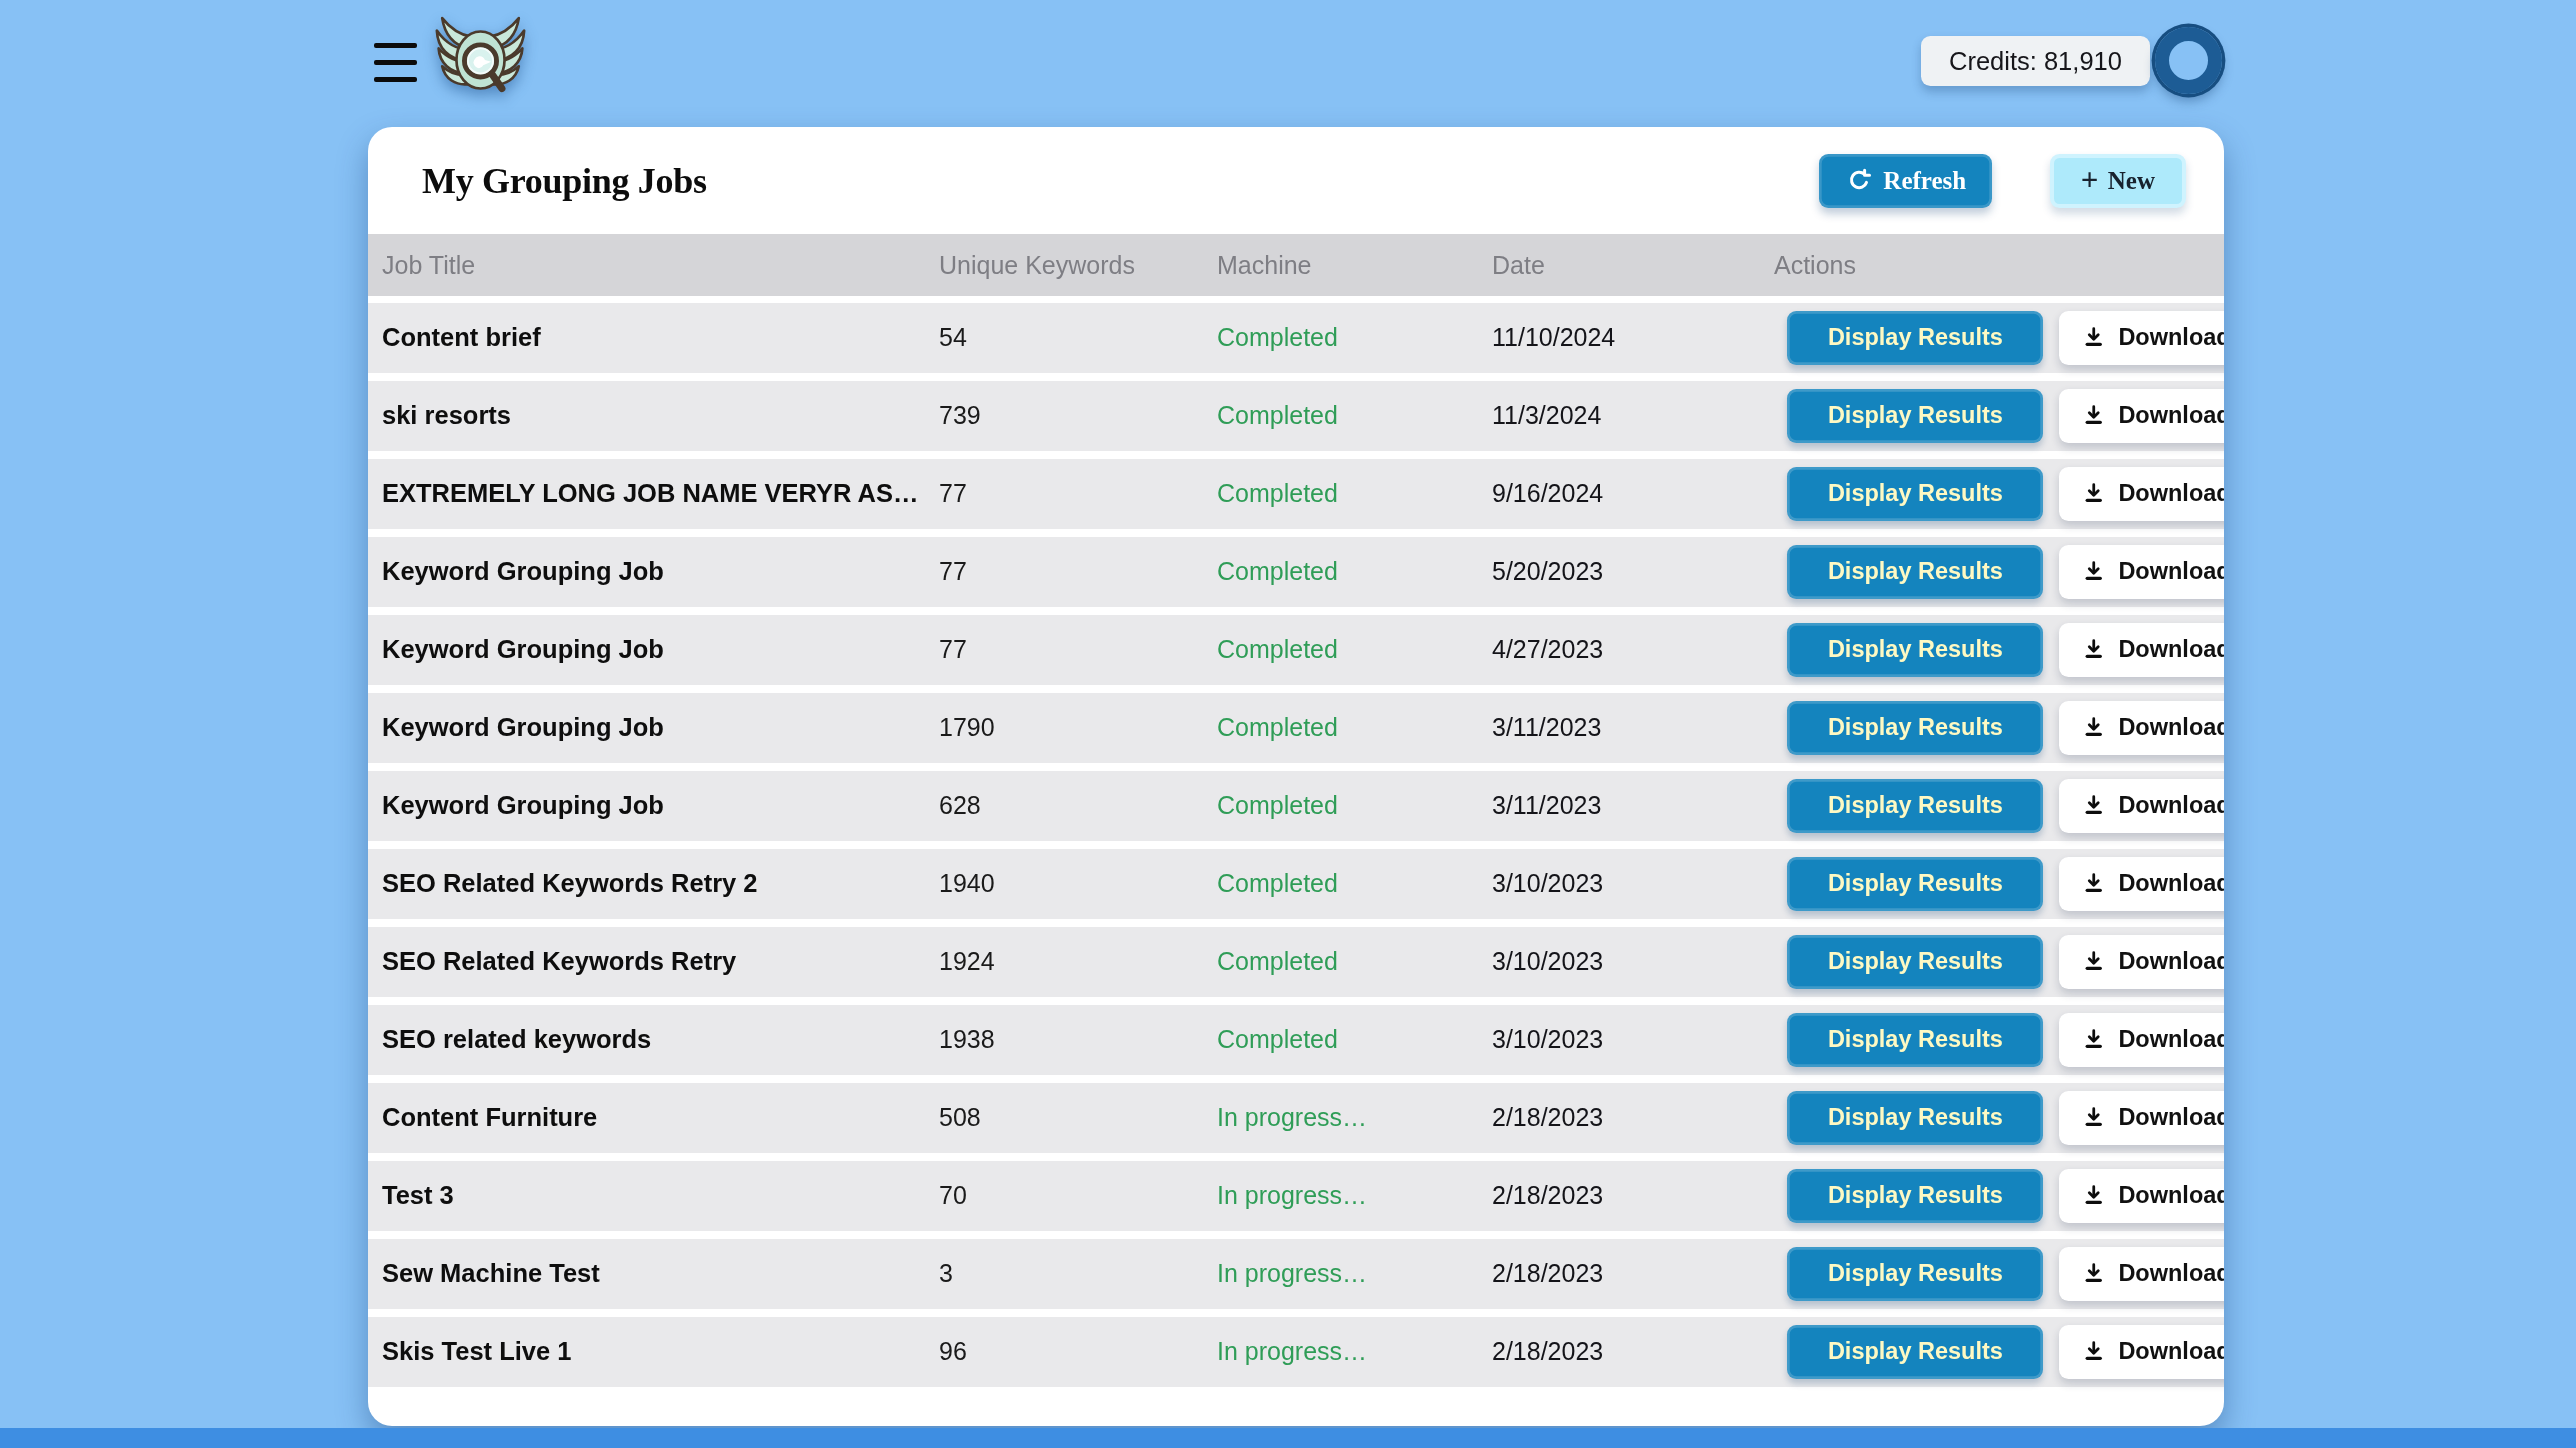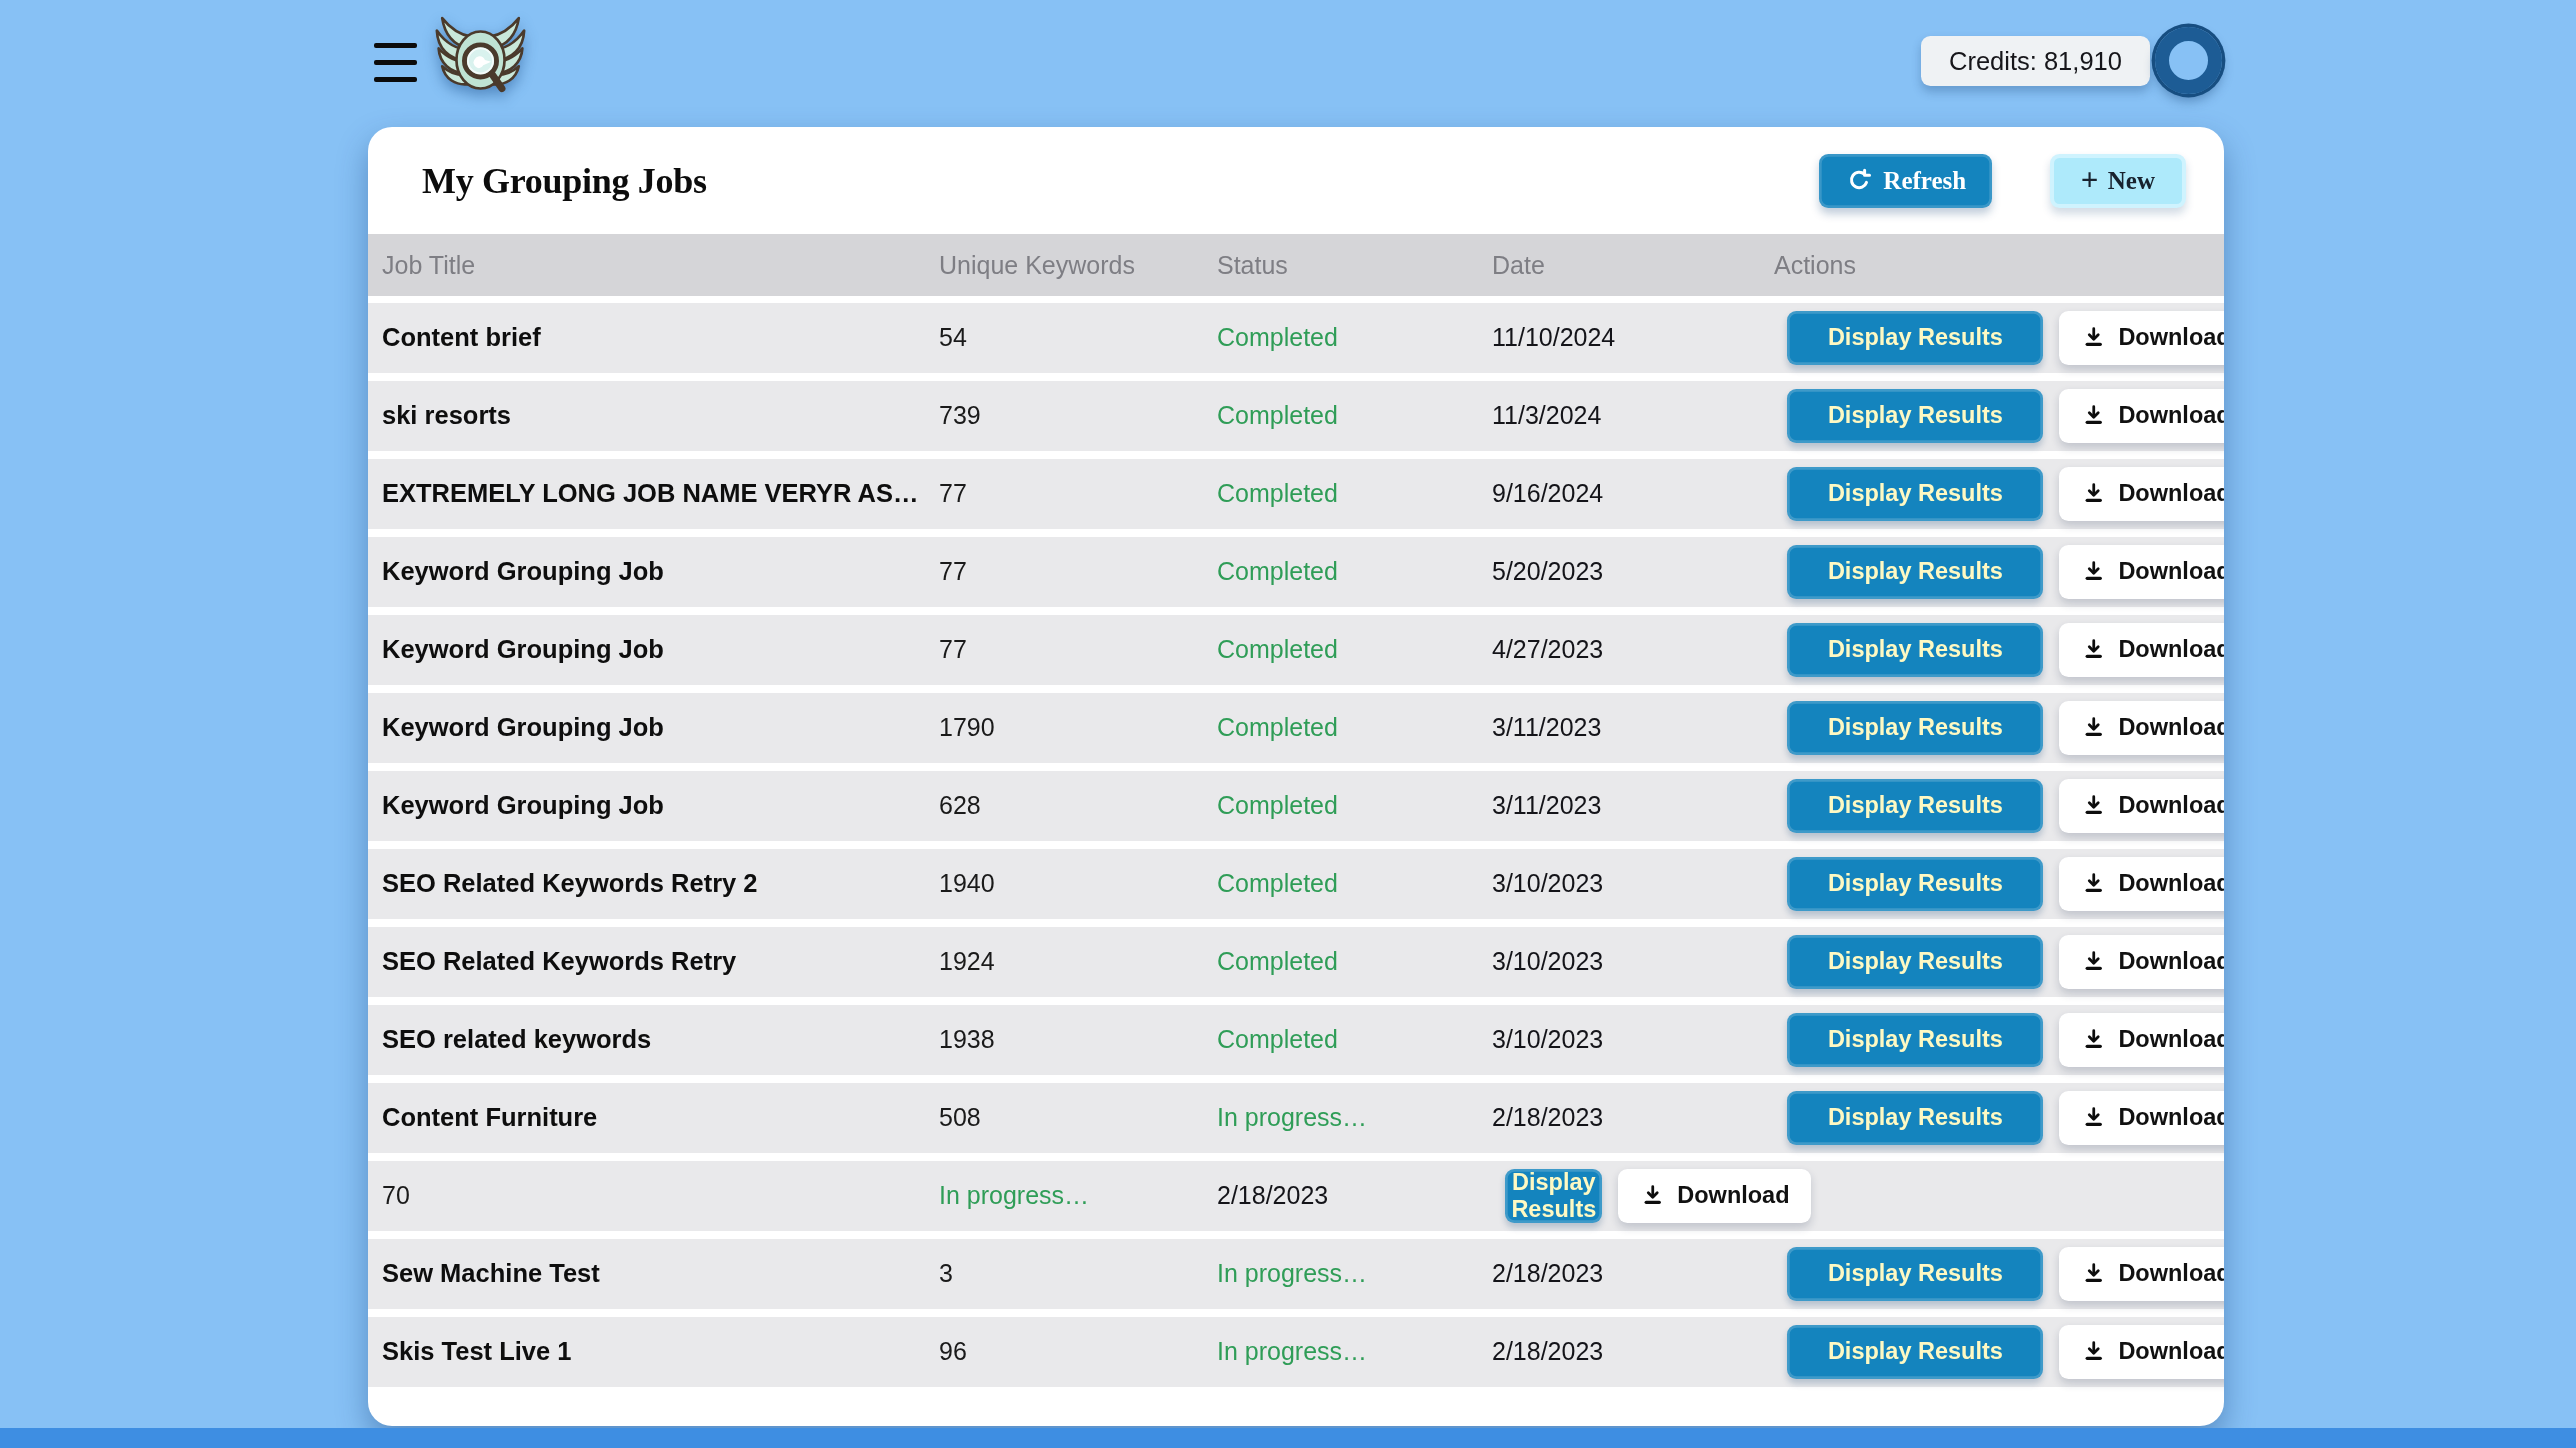--- a/index.html
+++ b/index.html
@@ -113,21 +113,21 @@
       <button class="btn btn-new">
         <span class="plus-glyph">+</span>
         <span>New</span>
       </button>
     </div>
   </div>
 
   <div class="thead">
     <div>Job Title</div>
     <div>Unique Keywords</div>
-    <div>Status</div>
+    <div>Machine</div>
     <div>Date</div>
     <div>Actions</div>
   </div>
 
   <div class="rows" id="rows">
   <div class="trow">
     <div class="cell-title">Content brief</div>
     <div class="cell-kw">54</div>
     <div class="cell-status">Completed</div>
     <div class="cell-date">11/10/2024</div>
@@ -362,20 +362,21 @@
             <path d="M7.8 9.2 12 13.4 16.2 9.2"></path>
             <path d="M5.8 18.2 H18.2" stroke-width="3"></path>
           </svg>
         </span>
         <span>Download</span>
       </button>
     </div>
   </div>
 
   <div class="trow">
+    <div class="cell-title">Test 3</div>
     <div class="cell-kw">70</div>
     <div class="cell-status">In progress…</div>
     <div class="cell-date">2/18/2023</div>
     <div class="cell-actions">
       <button class="btn btn-display">
         <span>Display Results</span>
       </button>
       <button class="btn btn-download">
         <span>
           <svg viewBox="0 0 24 24" width="25.5" height="25.5" fill="none" stroke="#0d0d0d" stroke-width="2.6" stroke-linecap="round" stroke-linejoin="round">

